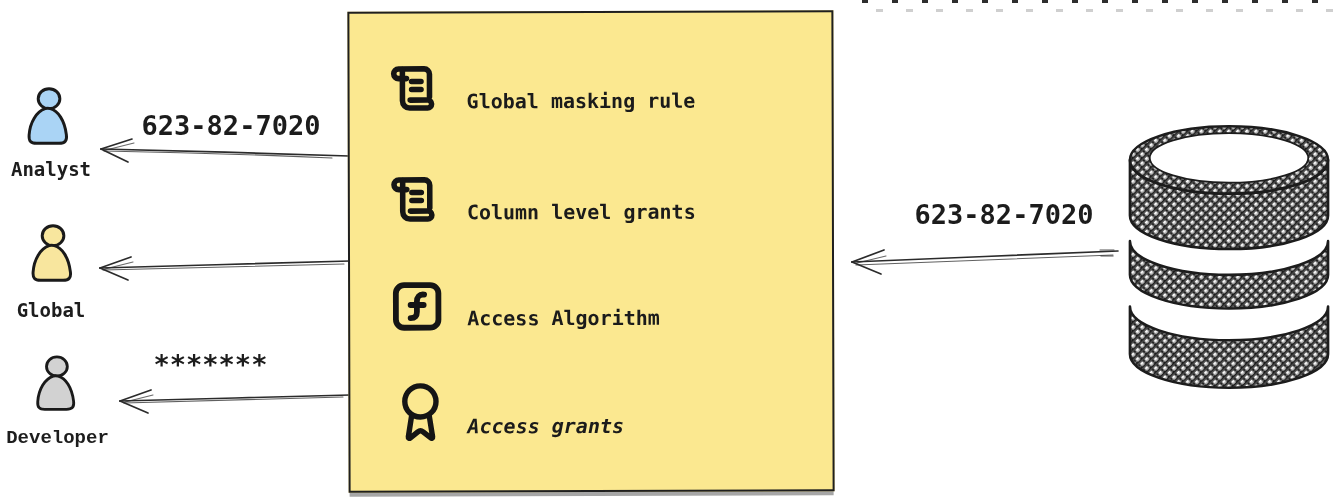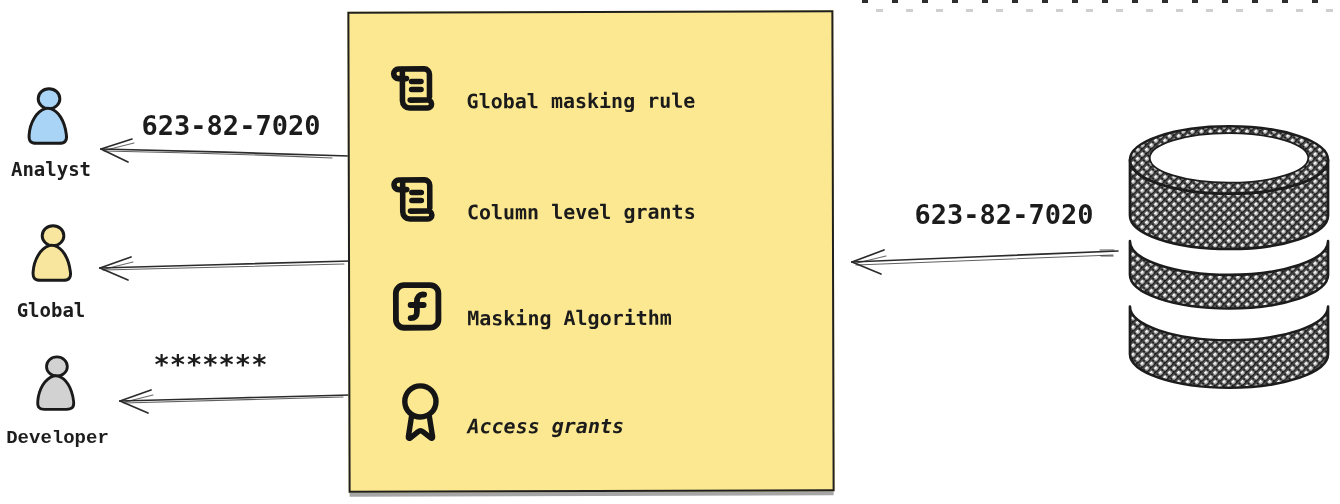--- a/index.html
+++ b/index.html
@@ -139,21 +139,21 @@
       </svg>
       <span class="row-label">Column level grants</span>
     </div>
 
     <div class="box-row" style="top:264px;">
       <svg class="row-icon" style="left:38px;" width="58" height="58" viewBox="0 0 24 24" fill="none" stroke="#151515" stroke-width="2.4" stroke-linecap="round" stroke-linejoin="round">
         <rect x="3.2" y="3.2" width="17.6" height="17.6" rx="3.4"></rect>
         <path d="M9.3 16.8 c1.9 0 2.6 -0.9 2.6 -2.6 V10 c0 -1.9 1 -3.2 3 -2.9"></path>
         <path d="M9.3 11.4 h5.4"></path>
       </svg>
-      <span class="row-label">Masking Algorithm</span>
+      <span class="row-label">Access Algorithm</span>
     </div>
 
     <div class="box-row" style="top:368px;">
       <svg class="row-icon" style="left:44px;" width="52" height="66" viewBox="0 0 24 30" fill="none" stroke="#151515" stroke-width="2.5" stroke-linecap="round" stroke-linejoin="round">
         <circle cx="12" cy="9" r="7.2"></circle>
         <path d="M16 15.2 L17.6 25.4 a0.5 0.5 0 0 1 -0.81 0.47 L13.2 23 a1.9 1.9 0 0 0 -2.4 0 L7.2 25.87 a0.5 0.5 0 0 1 -0.81 -0.47 L8 15.2"></path>
       </svg>
       <span class="row-label" style="top:17px;font-style:italic;">Access grants</span>
     </div>
   </div>

